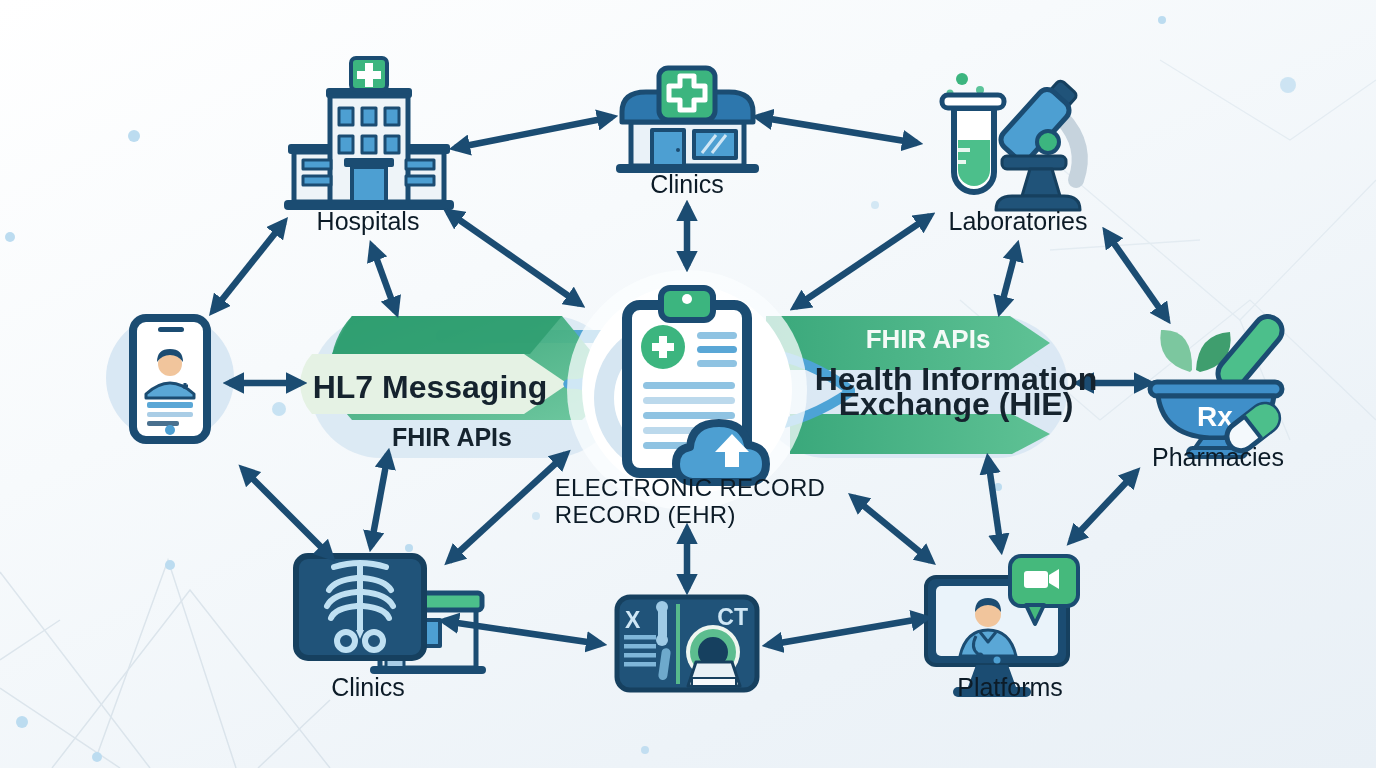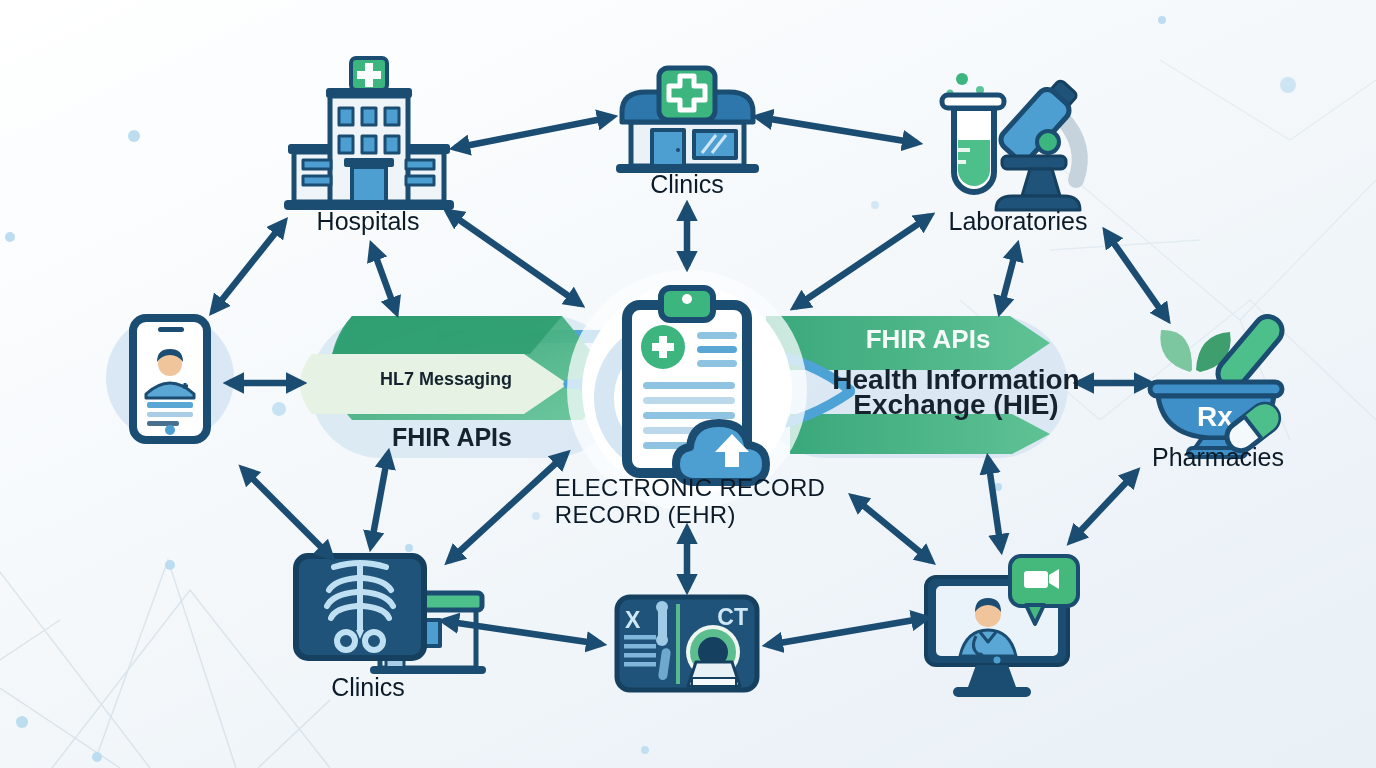--- a/index.html
+++ b/index.html
@@ -8,24 +8,24 @@
     position:relative;width:1376px;height:768px;overflow:hidden;
     background:linear-gradient(155deg,#ffffff 0%,#f7fafc 35%,#edf3f8 75%,#e9f0f6 100%);
     font-family:"Liberation Sans",sans-serif;
   }
   .stage svg.layer{position:absolute;left:0;top:0;}
   .lbl{
     position:absolute;transform:translateX(-50%);text-align:left;
     font-weight:400;color:#0c1b27;font-size:25px;line-height:28px;white-space:nowrap;
   }
   .banner-txt{position:absolute;transform:translateX(-50%);text-align:center;font-weight:700;white-space:nowrap;}
-  .hl7{font-size:18px;color:#15232e;margin-left:16px;}
+  .hl7{font-size:32px;color:#15232e;}
   .fhir-left{font-size:25px;color:#15232e;}
   .fhir-right{font-size:26px;color:#f4faf7;}
-  .hie{font-size:28px;color:#15232e;line-height:25px;}
+  .hie{font-size:32px;color:#15232e;line-height:25px;}
   .ehr-lbl{font-size:24px;line-height:27px;letter-spacing:.3px;}
 </style>
 </head>
 <body>
 
 <div class="stage">
 
   <svg class="layer" width="1376" height="768" viewBox="0 0 1376 768">
     <g stroke="#c9d6e0" stroke-width="1.5" fill="none" opacity="0.55">
       <path d="M0,572 L150,768"></path>
@@ -299,20 +299,21 @@
       <line x1="768" y1="645" x2="926" y2="618" stroke="#1b4c72" stroke-width="6.5" marker-start="url(#ah)" marker-end="url(#ah)"></line>
       <line x1="1136" y1="472" x2="1071" y2="541" stroke="#1b4c72" stroke-width="6.5" marker-start="url(#ah)" marker-end="url(#ah)"></line>
     </svg>
 
   <div class="lbl" style="left:368px;top:207px">Hospitals</div>
   <div class="lbl" style="left:687px;top:170px">Clinics</div>
   <div class="lbl" style="left:1018px;top:207px">Laboratories</div>
   <div class="lbl" style="left:1218px;top:443px">Pharmacies</div>
   <div class="lbl" style="left:368px;top:673px">Clinics</div>
   <div class="lbl" style="left:1010px;top:673px">
+    <span style="display:block">Platforms</span>
   </div>
   <div class="lbl ehr-lbl" style="left:690px;top:474px">
     <span style="display:block">ELECTRONIC RECORD</span>
     <span style="display:block">RECORD (EHR)</span>
   </div>
 
   <div class="banner-txt hl7" style="left:430px;top:369px">HL7 Messaging</div>
   <div class="banner-txt fhir-left" style="left:452px;top:423px">FHIR APIs</div>
   <div class="banner-txt fhir-right" style="left:928px;top:324px">FHIR APIs</div>
   <div class="banner-txt hie" style="left:956px;top:367px">

